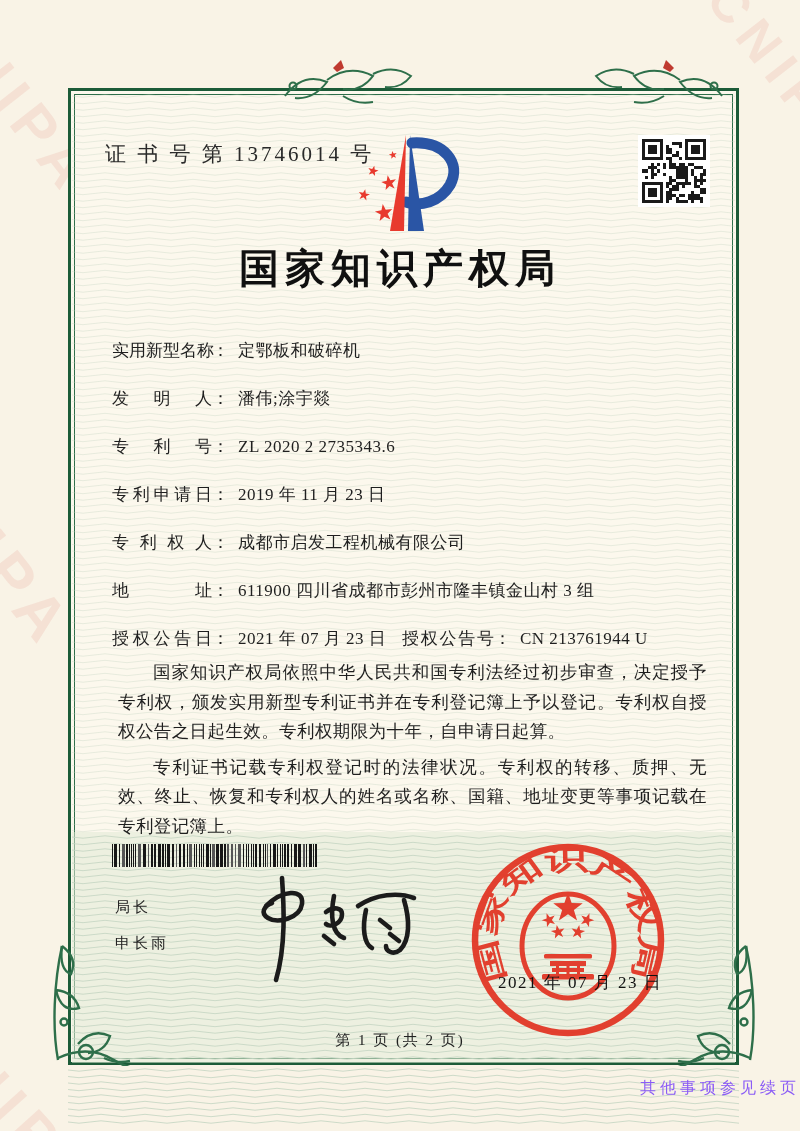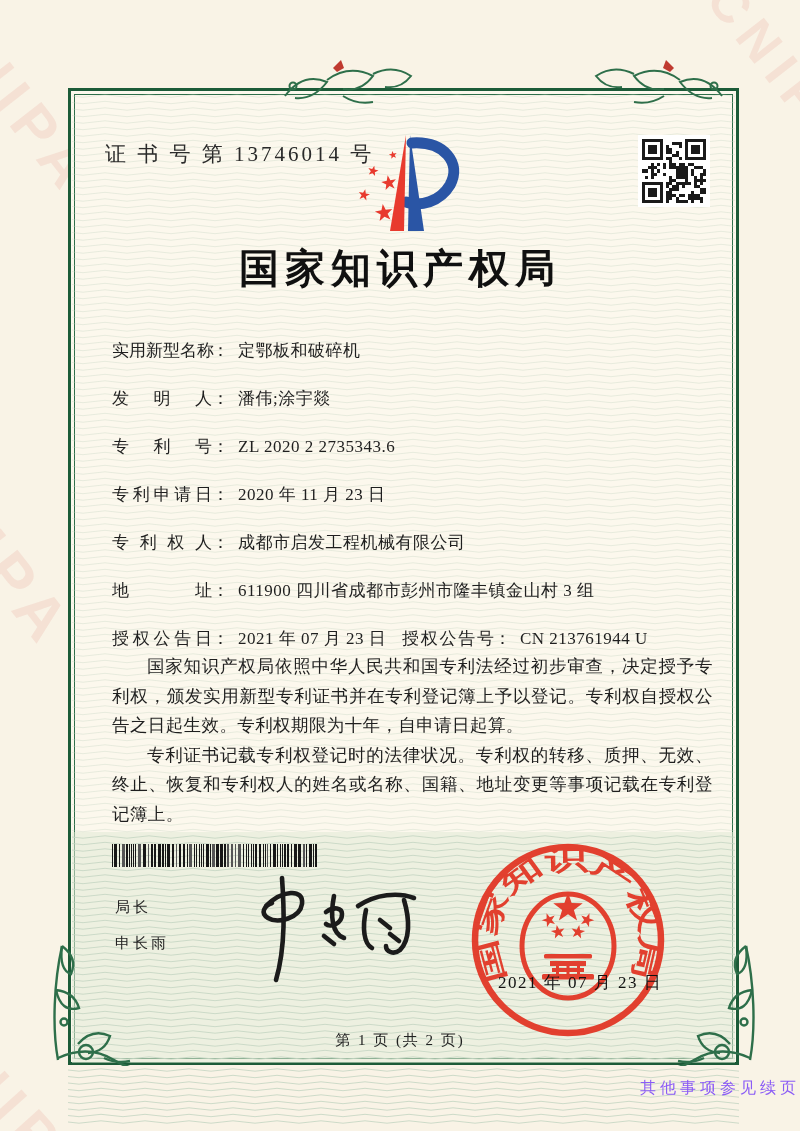--- a/index.html
+++ b/index.html
@@ -34,21 +34,21 @@
   
   .frow{position:absolute;left:112px;width:620px;font-size:17px;white-space:nowrap;}
   .jlabel{display:inline-flex;justify-content:space-between;width:100px;vertical-align:top;}
   .jlabel2{display:inline-flex;justify-content:space-between;width:92px;vertical-align:top;}
   .colon{margin-right:9px;}
   .fval{letter-spacing:0.5px;}
   .grant2{position:absolute;left:290px;top:0;}
 
   
   .bodytext{position:absolute;left:112px;top:652px;width:601px;}
-  .bodytext p{margin:0;font-size:17.5px;line-height:29.5px;text-align:justify;
+  .bodytext p{margin:6px;font-size:17.5px;line-height:29.5px;text-align:justify;
       text-indent:2em;letter-spacing:0.4px;}
 
   .barcode{position:absolute;left:112px;top:844px;width:208px;height:23px;}
 
   .signer{position:absolute;left:115px;top:898px;font-family:"Liberation Sans","DejaVu Sans",sans-serif;
       font-size:15px;letter-spacing:3px;color:#222;}
   .signer div{margin-bottom:17px;}
   .signature{position:absolute;left:238px;top:872px;width:190px;height:118px;}
 
   .seal{position:absolute;left:470px;top:842px;width:196px;height:196px;opacity:0.93;}
@@ -474,21 +474,21 @@
         <span>号</span>
       </span><span class="colon">：</span><span class="fval">ZL 2020 2 2735343.6</span>
   </div>
   <div class="frow" style="top:483px">
     <span class="jlabel">
         <span>专</span>
         <span>利</span>
         <span>申</span>
         <span>请</span>
         <span>日</span>
-      </span><span class="colon">：</span><span class="fval">2020 年 11 月 23 日</span>
+      </span><span class="colon">：</span><span class="fval">2019 年 11 月 23 日</span>
   </div>
   <div class="frow" style="top:531px">
     <span class="jlabel">
         <span>专</span>
         <span>利</span>
         <span>权</span>
         <span>人</span>
       </span><span class="colon">：</span><span class="fval">成都市启发工程机械有限公司</span>
   </div>
   <div class="frow" style="top:579px">

